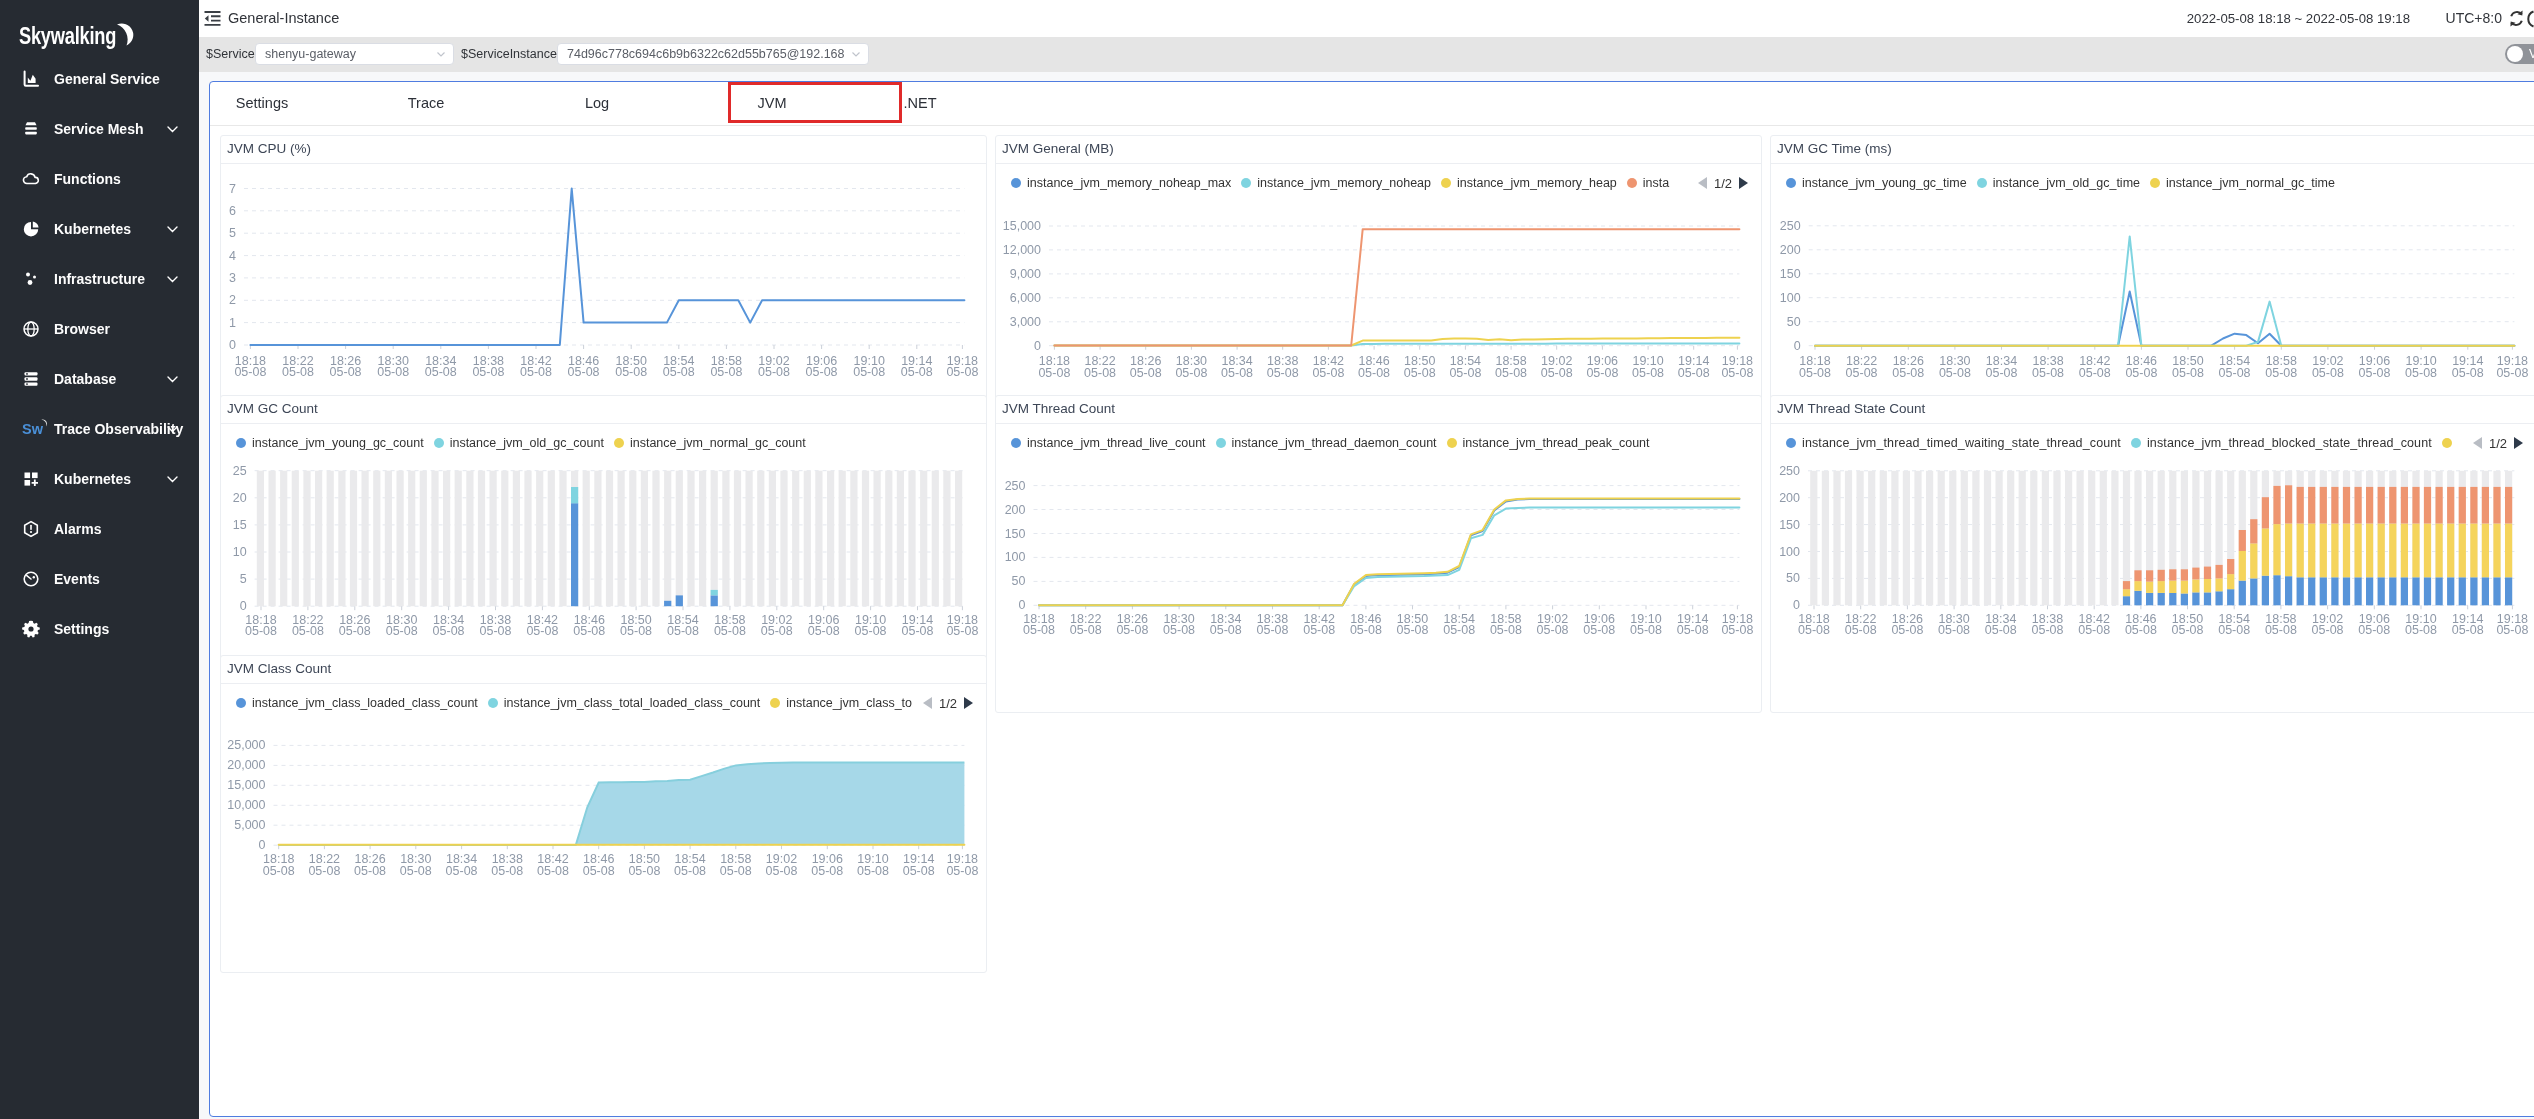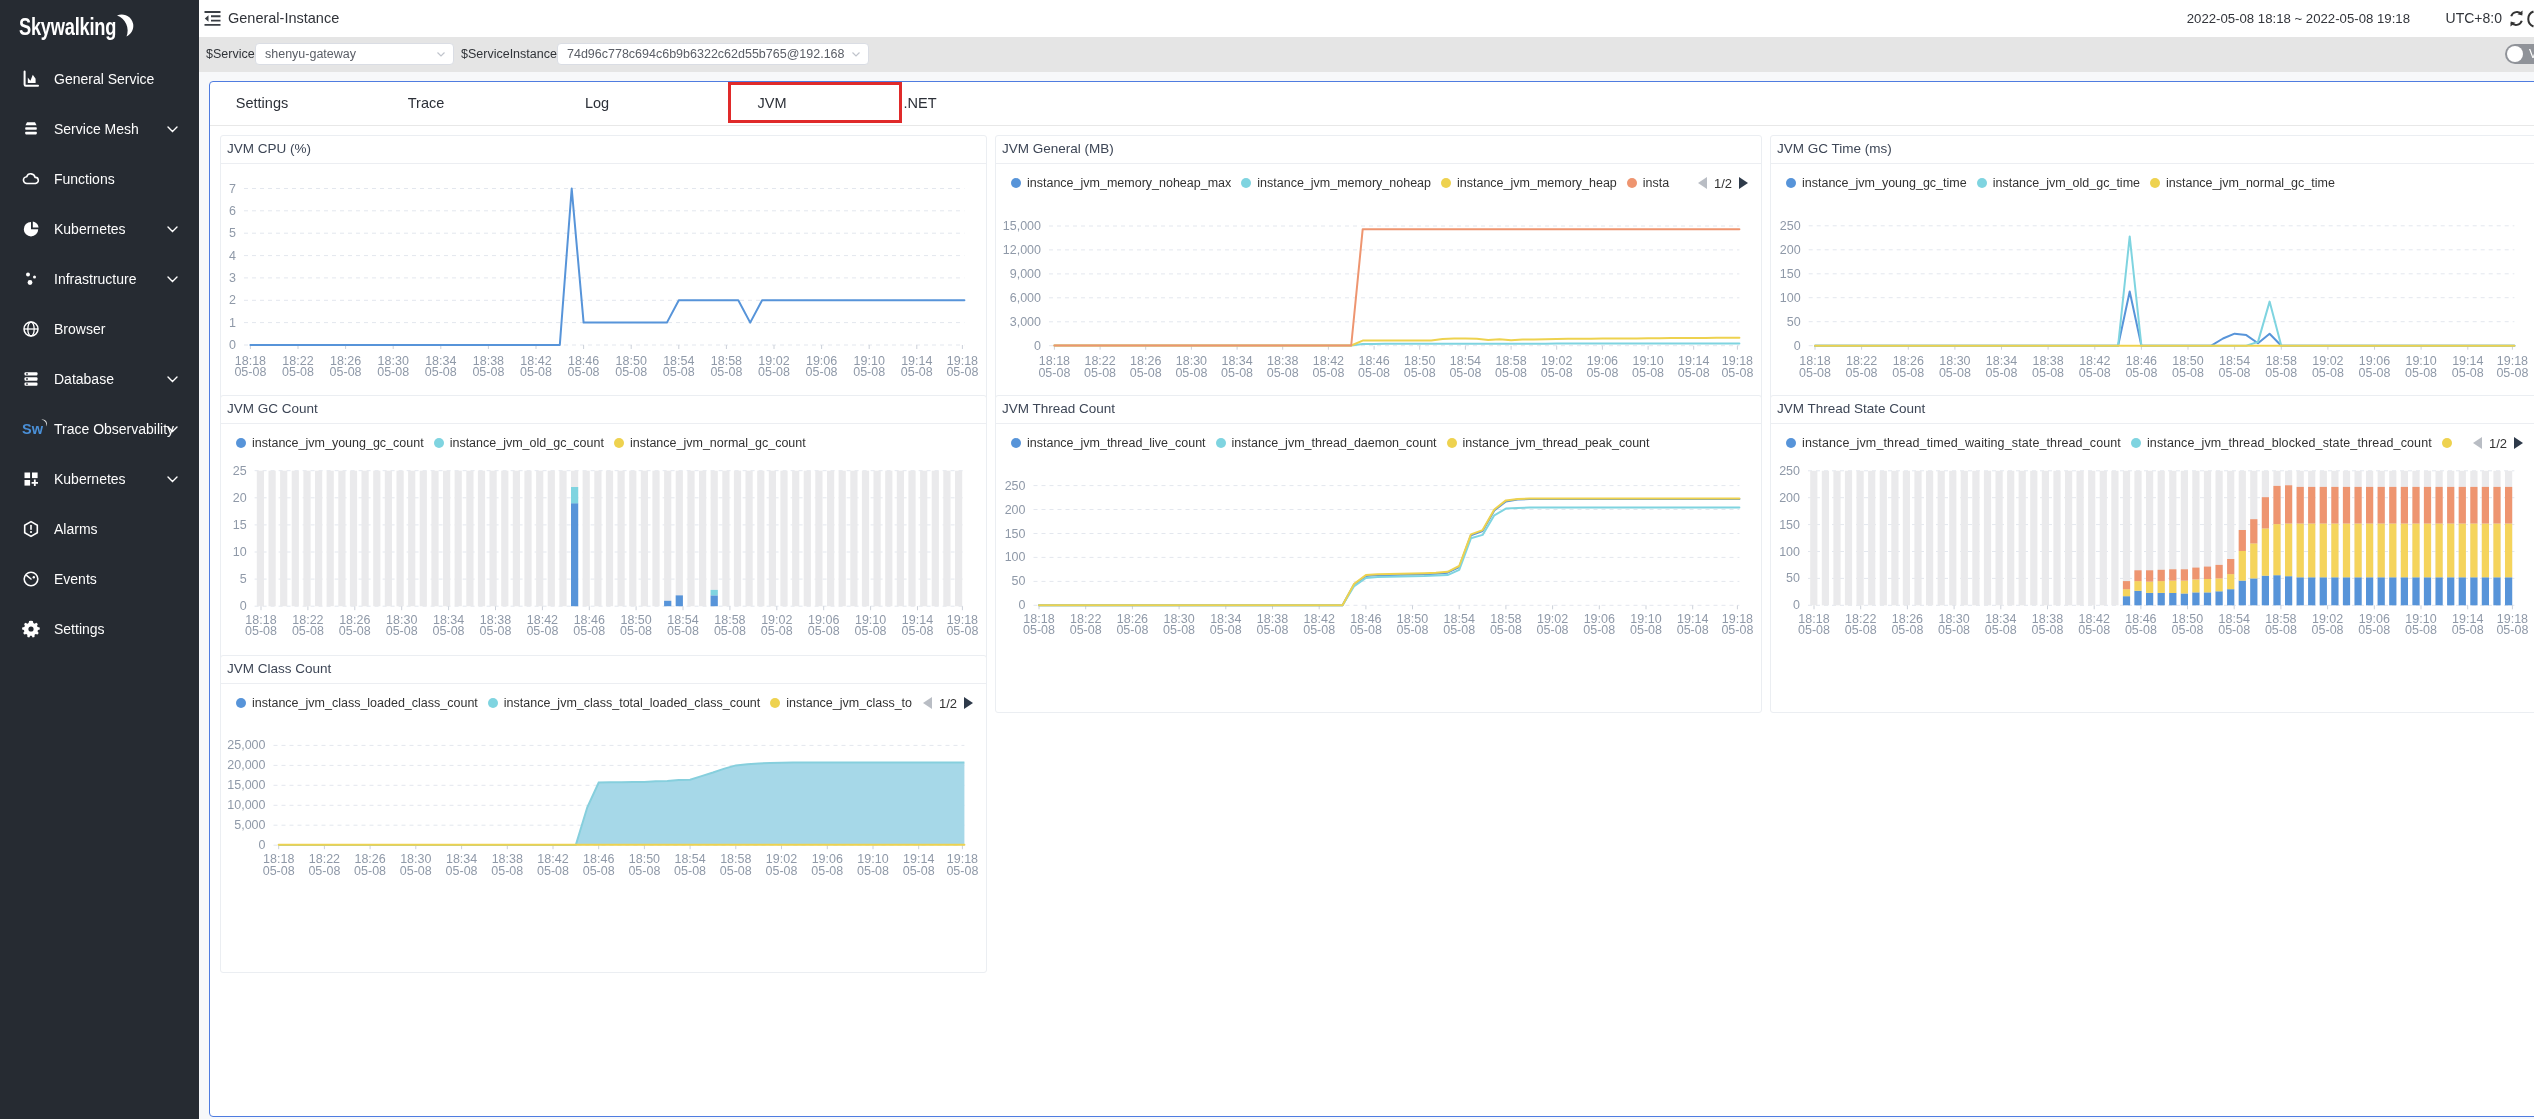--- a/index.html
+++ b/index.html
@@ -1,20 +1,20 @@
 <!DOCTYPE html>
 <html><head><meta charset="utf-8"><style>
 * { margin:0; padding:0; box-sizing:border-box; }
 html,body { width:2534px; height:1119px; overflow:hidden; background:#f7f8fa;
   font-family:"Liberation Sans", sans-serif; position:relative; }
 .sidebar { position:absolute; left:0; top:0; width:199px; height:1119px; background:#262b32; z-index:5; }
-.logo { position:absolute; left:19px; top:13px; color:#fff; font-size:24px; font-weight:bold; letter-spacing:-0.3px;text-align:right; }
+.logo { position:absolute; left:19px; top:22px; color:#fff; font-size:24px; font-weight:bold; letter-spacing:-0.3px;text-align:right; }
 .mitem { position:absolute; left:0; width:100%; height:50px; }
 .mi { position:absolute; left:22px; top:16px; }
-.ml { position:absolute; left:54px; top:0; line-height:50px; color:#fdfdfd; font-size:14px; }
+.ml { position:absolute; left:54px; top:0; line-height:50px; color:#fdfdfd; font-size:14px;font-weight:bold; }
 .chev { position:absolute; left:167px; top:22px; }
 .topbar { position:absolute; left:199px; top:0; width:2335px; height:37px; background:#fff; }
 .title { position:absolute; left:228px; top:0; line-height:36px; font-size:14.5px; color:#303339; }
 .times { position:absolute; right:124px; top:0; line-height:37px; font-size:13.2px; color:#32353b; }
 .utc { position:absolute; right:32px; top:0; line-height:37px; font-size:14px; color:#32353b; }
 .varbar { position:absolute; left:199px; top:37px; width:2335px; height:35px; background:#e5e5e5; }
 .vlabel { position:absolute; top:0; line-height:35px; font-size:12.5px; color:#303338; }
 .select { position:absolute; top:6px; height:22px; background:#fff; border:1px solid #dadde4; border-radius:4px;
   font-size:12.5px; color:#5a5e66; line-height:20px; padding-left:9px; }
 .sel-ar { position:absolute; right:8px; top:8px; width:8px; height:5px; }

